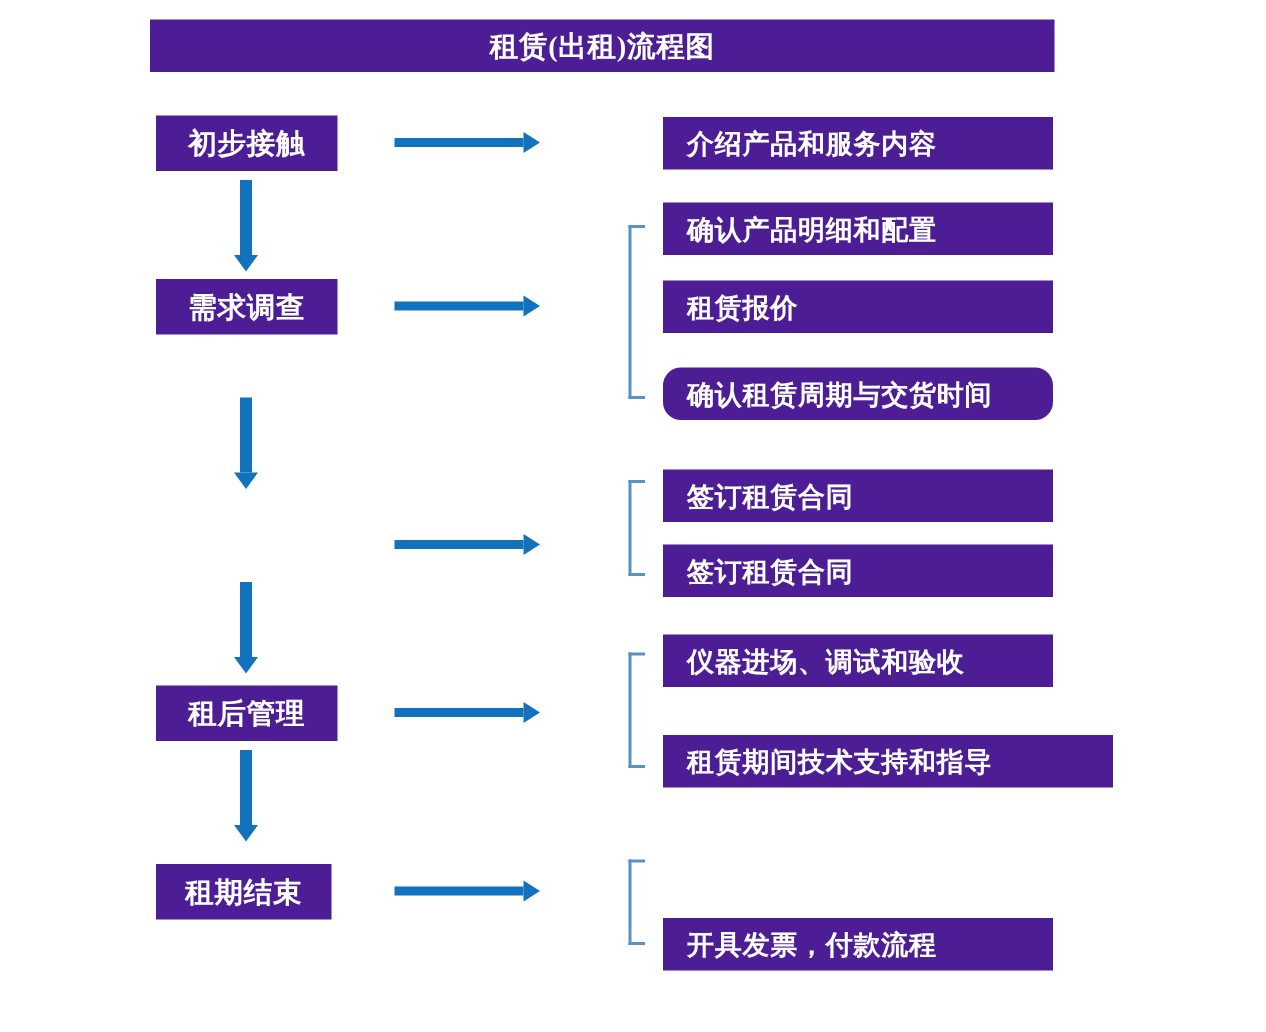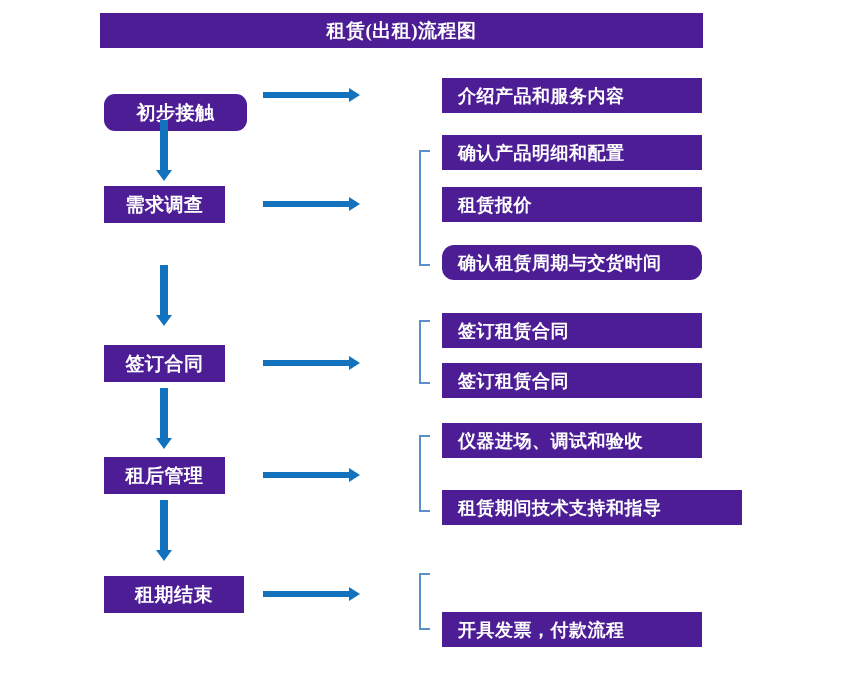--- a/index.html
+++ b/index.html
@@ -91,21 +91,21 @@
     background: transparent;
   }
 </style>
 </head>
 <body>
 
 <div id="canvas">
 
   <div class="box title-banner" style="left:100px; top:13px; width:603px; height:35px;">租赁(出租)流程图</div>
 
-  <div class="box stage-box" style="left:104px; top:94px; width:143px; height:37px;border-radius:11px;">初步接触</div>
+  <div class="box stage-box" style="left:104px; top:77px; width:121px; height:37px;">初步接触</div>
 
   <div class="arrow-right" style="left:263px; top:95px; width:97px;">
     <div class="shaft" style="width:86px;"></div>
     <div class="head" style="left:86px;"></div>
   </div>
 
   <div class="box detail-box" style="left:442px; top:78px; width:260px; height:35px;">介绍产品和服务内容</div>
 
   <div class="arrow-down" style="left:164px; top:120px; height:61px;">
     <div class="shaft" style="height:50px;"></div>
@@ -125,21 +125,20 @@
 
   <div class="box detail-box" style="left:442px; top:187px; width:260px; height:35px;">租赁报价</div>
 
   <div class="box detail-box" style="left:442px; top:245px; width:260px; height:35px;border-radius:12px;">确认租赁周期与交货时间</div>
 
   <div class="arrow-down" style="left:164px; top:265px; height:61px;">
     <div class="shaft" style="height:50px;"></div>
     <div class="head" style="top:50px;"></div>
   </div>
 
-  <div class="box stage-box" style="left:104px; top:345px; width:121px; height:37px;">签订合同</div>
 
   <div class="arrow-right" style="left:263px; top:363px; width:97px;">
     <div class="shaft" style="width:86px;"></div>
     <div class="head" style="left:86px;"></div>
   </div>
 
   <div class="bracket" style="left:419px; top:320px; width:11px; height:64px;"></div>
 
   <div class="box detail-box" style="left:442px; top:313px; width:260px; height:35px;">签订租赁合同</div>
 
@@ -161,21 +160,21 @@
 
   <div class="box detail-box" style="left:442px; top:423px; width:260px; height:35px;">仪器进场、调试和验收</div>
 
   <div class="box detail-box" style="left:442px; top:490px; width:300px; height:35px;">租赁期间技术支持和指导</div>
 
   <div class="arrow-down" style="left:164px; top:500px; height:61px;">
     <div class="shaft" style="height:50px;"></div>
     <div class="head" style="top:50px;"></div>
   </div>
 
-  <div class="box stage-box" style="left:104px; top:576px; width:140px; height:37px;">租期结束</div>
+  <div class="box stage-box" style="left:104px; top:576px; width:117px; height:37px;">租期结束</div>
 
   <div class="arrow-right" style="left:263px; top:594px; width:97px;">
     <div class="shaft" style="width:86px;"></div>
     <div class="head" style="left:86px;"></div>
   </div>
 
   <div class="bracket" style="left:419px; top:573px; width:11px; height:57px;"></div>
 
   <div class="box detail-box" style="left:442px; top:579px; width:260px; height:20px;margin-top:44px;">仪器退租</div>
 

